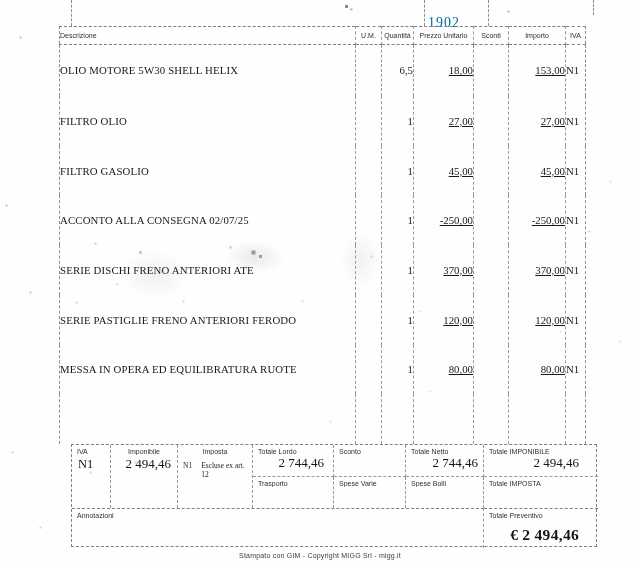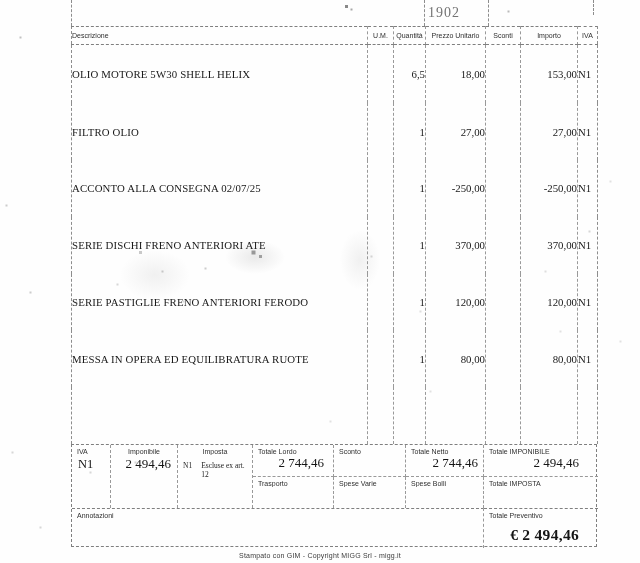--- a/index.html
+++ b/index.html
@@ -7,26 +7,26 @@
     position:relative;
     width:640px;height:563px;
     background:#fefefe;
     font-family:"Liberation Serif", serif;
     color:#1f1f1f;
     overflow:hidden;
   }
   
   .vstub{position:absolute;width:0;border-left:1px dashed #8d8d8d;}
   #doc-number{
-    position:absolute;left:428px;top:5px;width:58px;
-    font-size:14px;letter-spacing:1px;color:#737373;
+    position:absolute;left:428px;top:15px;width:58px;
+    font-size:14px;letter-spacing:1px;color:#0369a1;
   }
   
   #items-table{
-    position:absolute;left:71px;top:26px;
+    position:absolute;left:59px;top:26px;
     width:526px;height:418px;
     border-collapse:collapse;table-layout:fixed;
     border-left:1px dashed #8d8d8d;
     border-right:1px dashed #8d8d8d;
     border-top:1px dashed #7f7f7f;
   }
   #items-table th{
     font-family:"Liberation Sans", sans-serif;
     font-size:7px;font-weight:normal;color:#2e2e2e;
     border-bottom:1px dashed #7f7f7f;
@@ -34,21 +34,21 @@
   }
   #items-table th, #items-table td{border-right:1px dashed #999;}
   #items-table th:last-child, #items-table td:last-child{border-right:none;}
   th.h-desc{text-align:left;padding-left:9px;}
   #items-table td{
     height:14px;padding:0;font-size:10.8px;line-height:14px;
     white-space:nowrap;overflow:hidden;color:#181818;
   }
   td.c-desc{padding-left:8px;letter-spacing:0.15px;}
   td.c-num{text-align:right;padding-right:4px;}
-  td.c-prz{text-align:right;padding-right:5px;}
+  td.c-prz{text-align:right;padding-right:5px;text-decoration:underline;}
   td.c-iva{padding-left:2px;font-size:10.5px;}
   tr.filler td{height:auto;border-bottom:none;}
   
   #totals{
     position:absolute;left:71px;top:444px;width:526px;height:103px;
     display:grid;
     grid-template-columns:39px 67px 75px 81px 72px 78px 114px;
     grid-template-rows:32px 31px 40px;
     border:1px dashed #7f7f7f;
     box-sizing:border-box;
@@ -175,20 +175,29 @@
         <tr>
           <td class="c-desc">FILTRO OLIO</td>
           <td></td>
           <td class="c-num">1</td>
           <td class="c-prz">27,00</td>
           <td class="c-num"></td>
           <td class="c-prz">27,00</td>
           <td class="c-iva">N1</td>
         </tr>
 
+        <tr>
+          <td class="c-desc">FILTRO GASOLIO</td>
+          <td></td>
+          <td class="c-num">1</td>
+          <td class="c-prz">45,00</td>
+          <td class="c-num"></td>
+          <td class="c-prz">45,00</td>
+          <td class="c-iva">N1</td>
+        </tr>
 
 
 
         <tr>
           <td class="c-desc">ACCONTO ALLA CONSEGNA 02/07/25</td>
           <td></td>
           <td class="c-num">1</td>
           <td class="c-prz">-250,00</td>
           <td class="c-num"></td>
           <td class="c-prz">-250,00</td>

